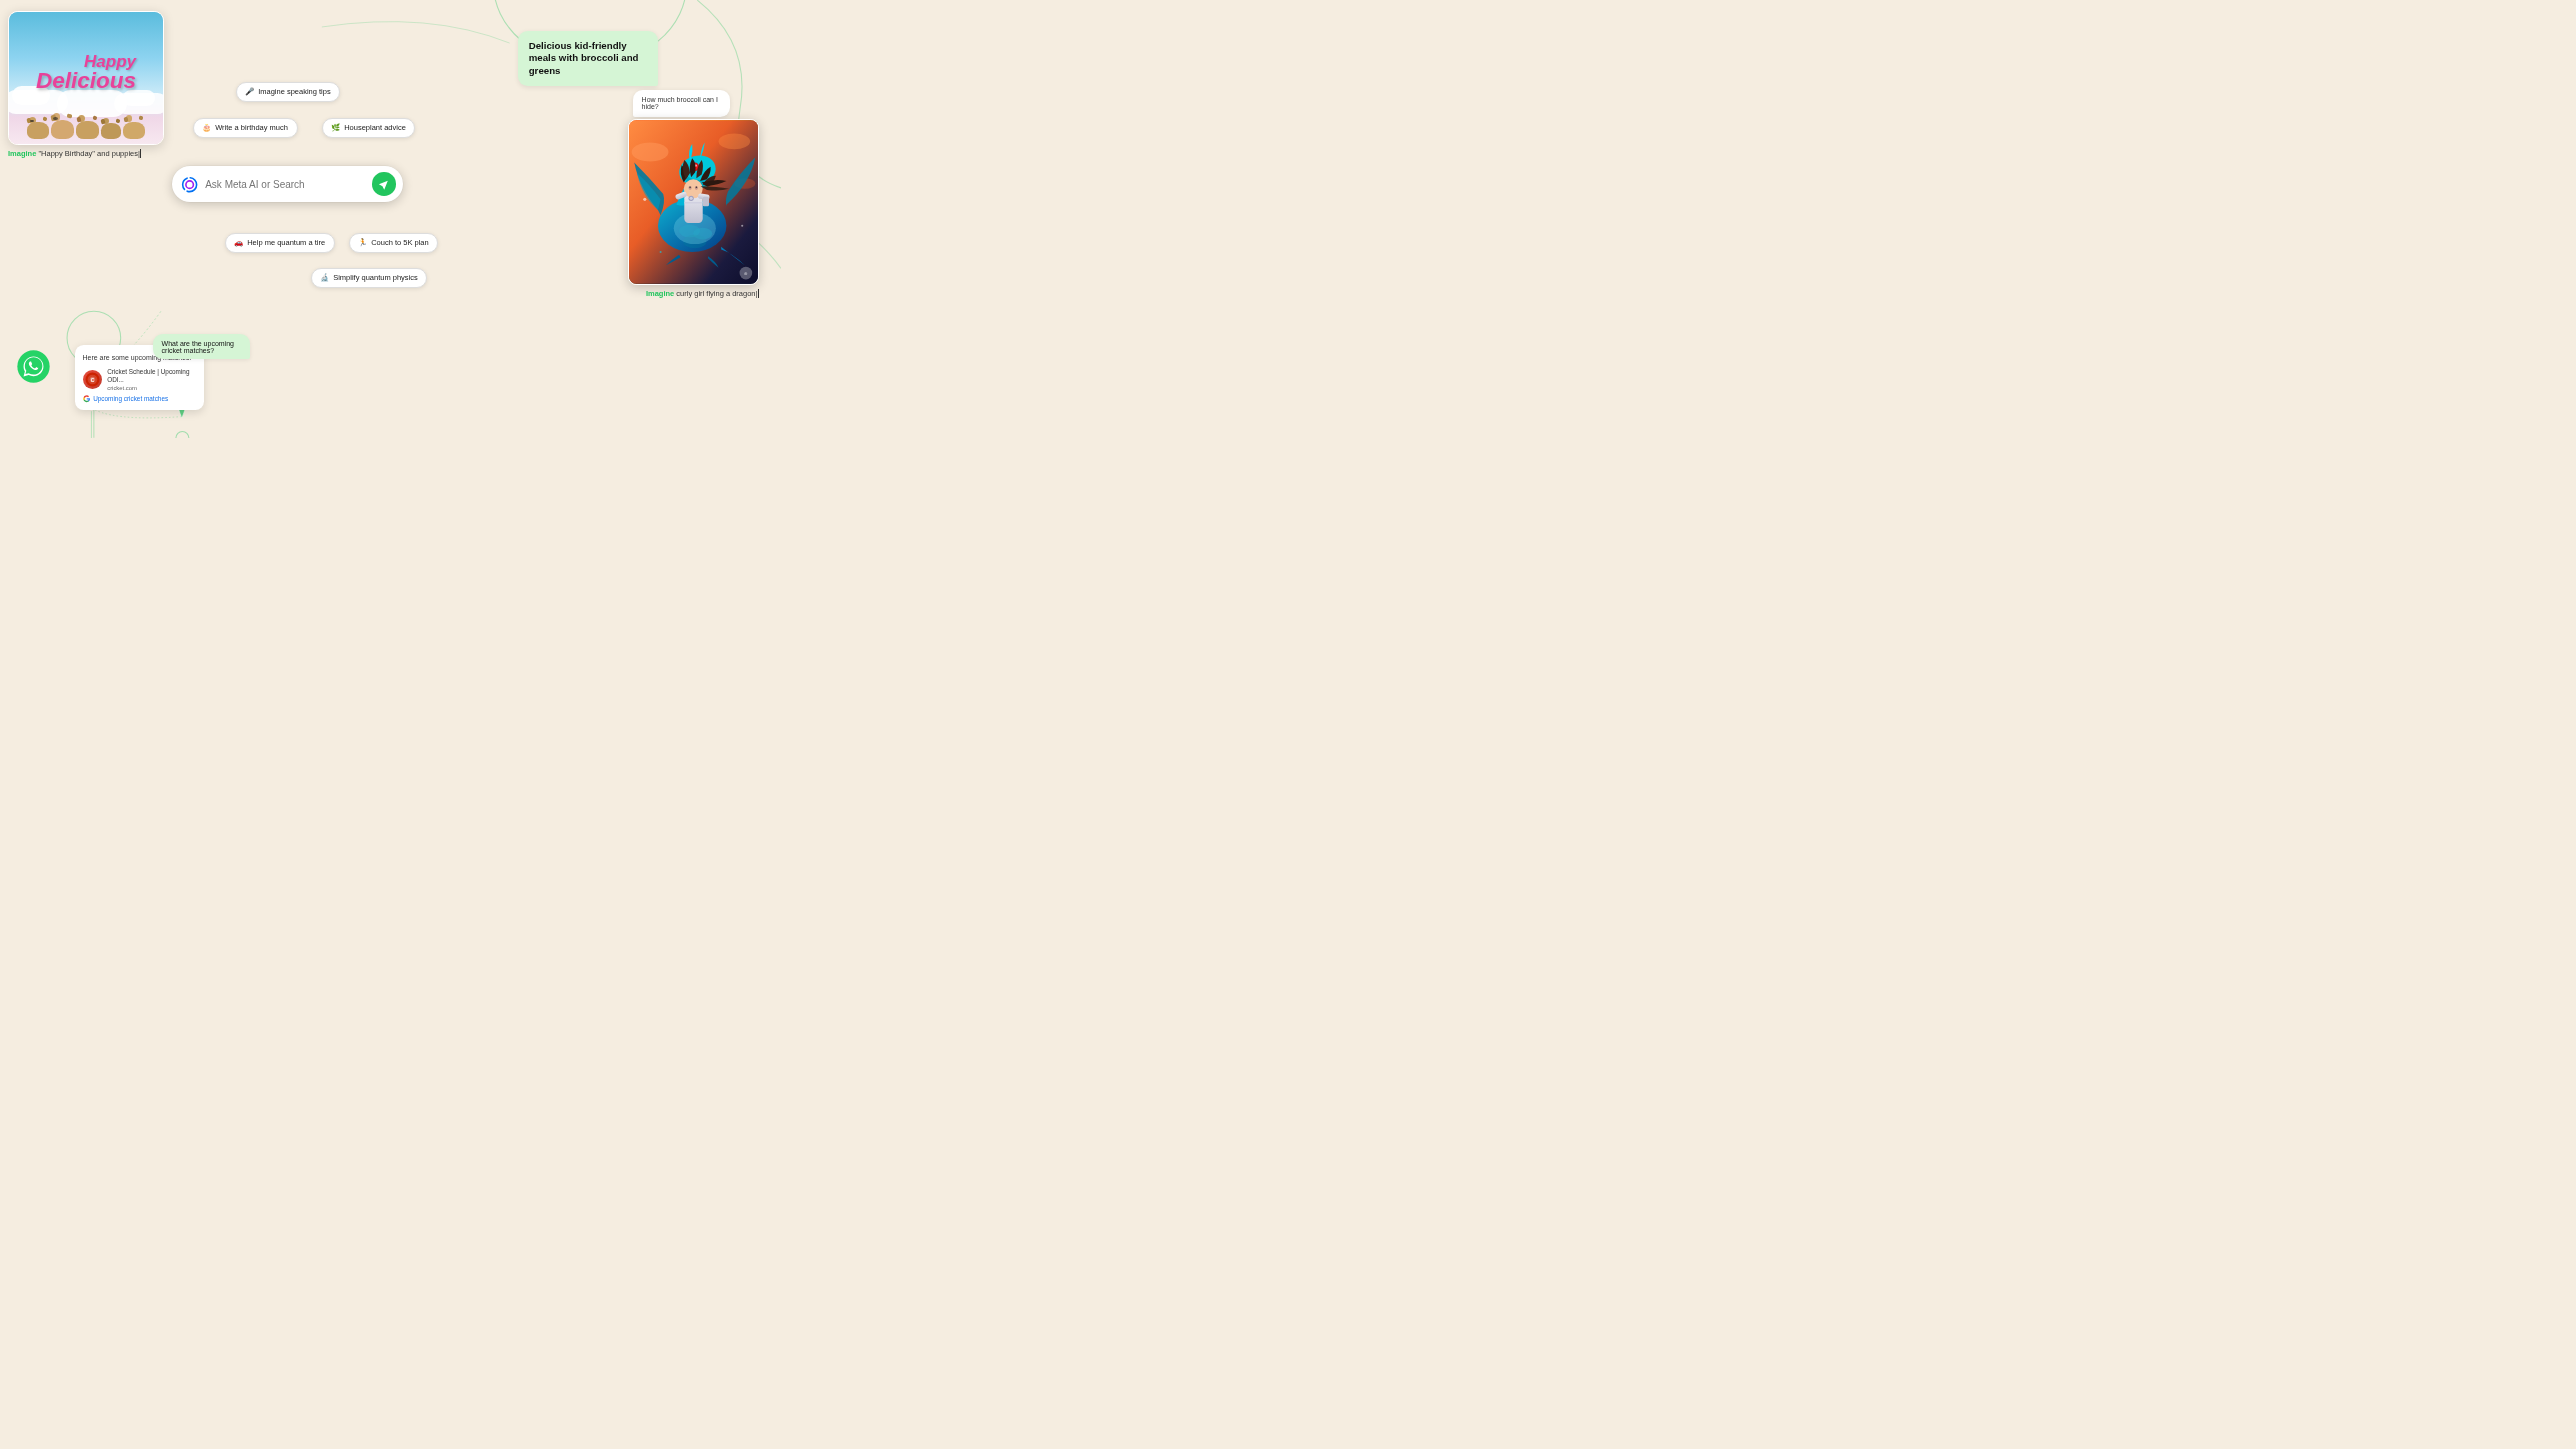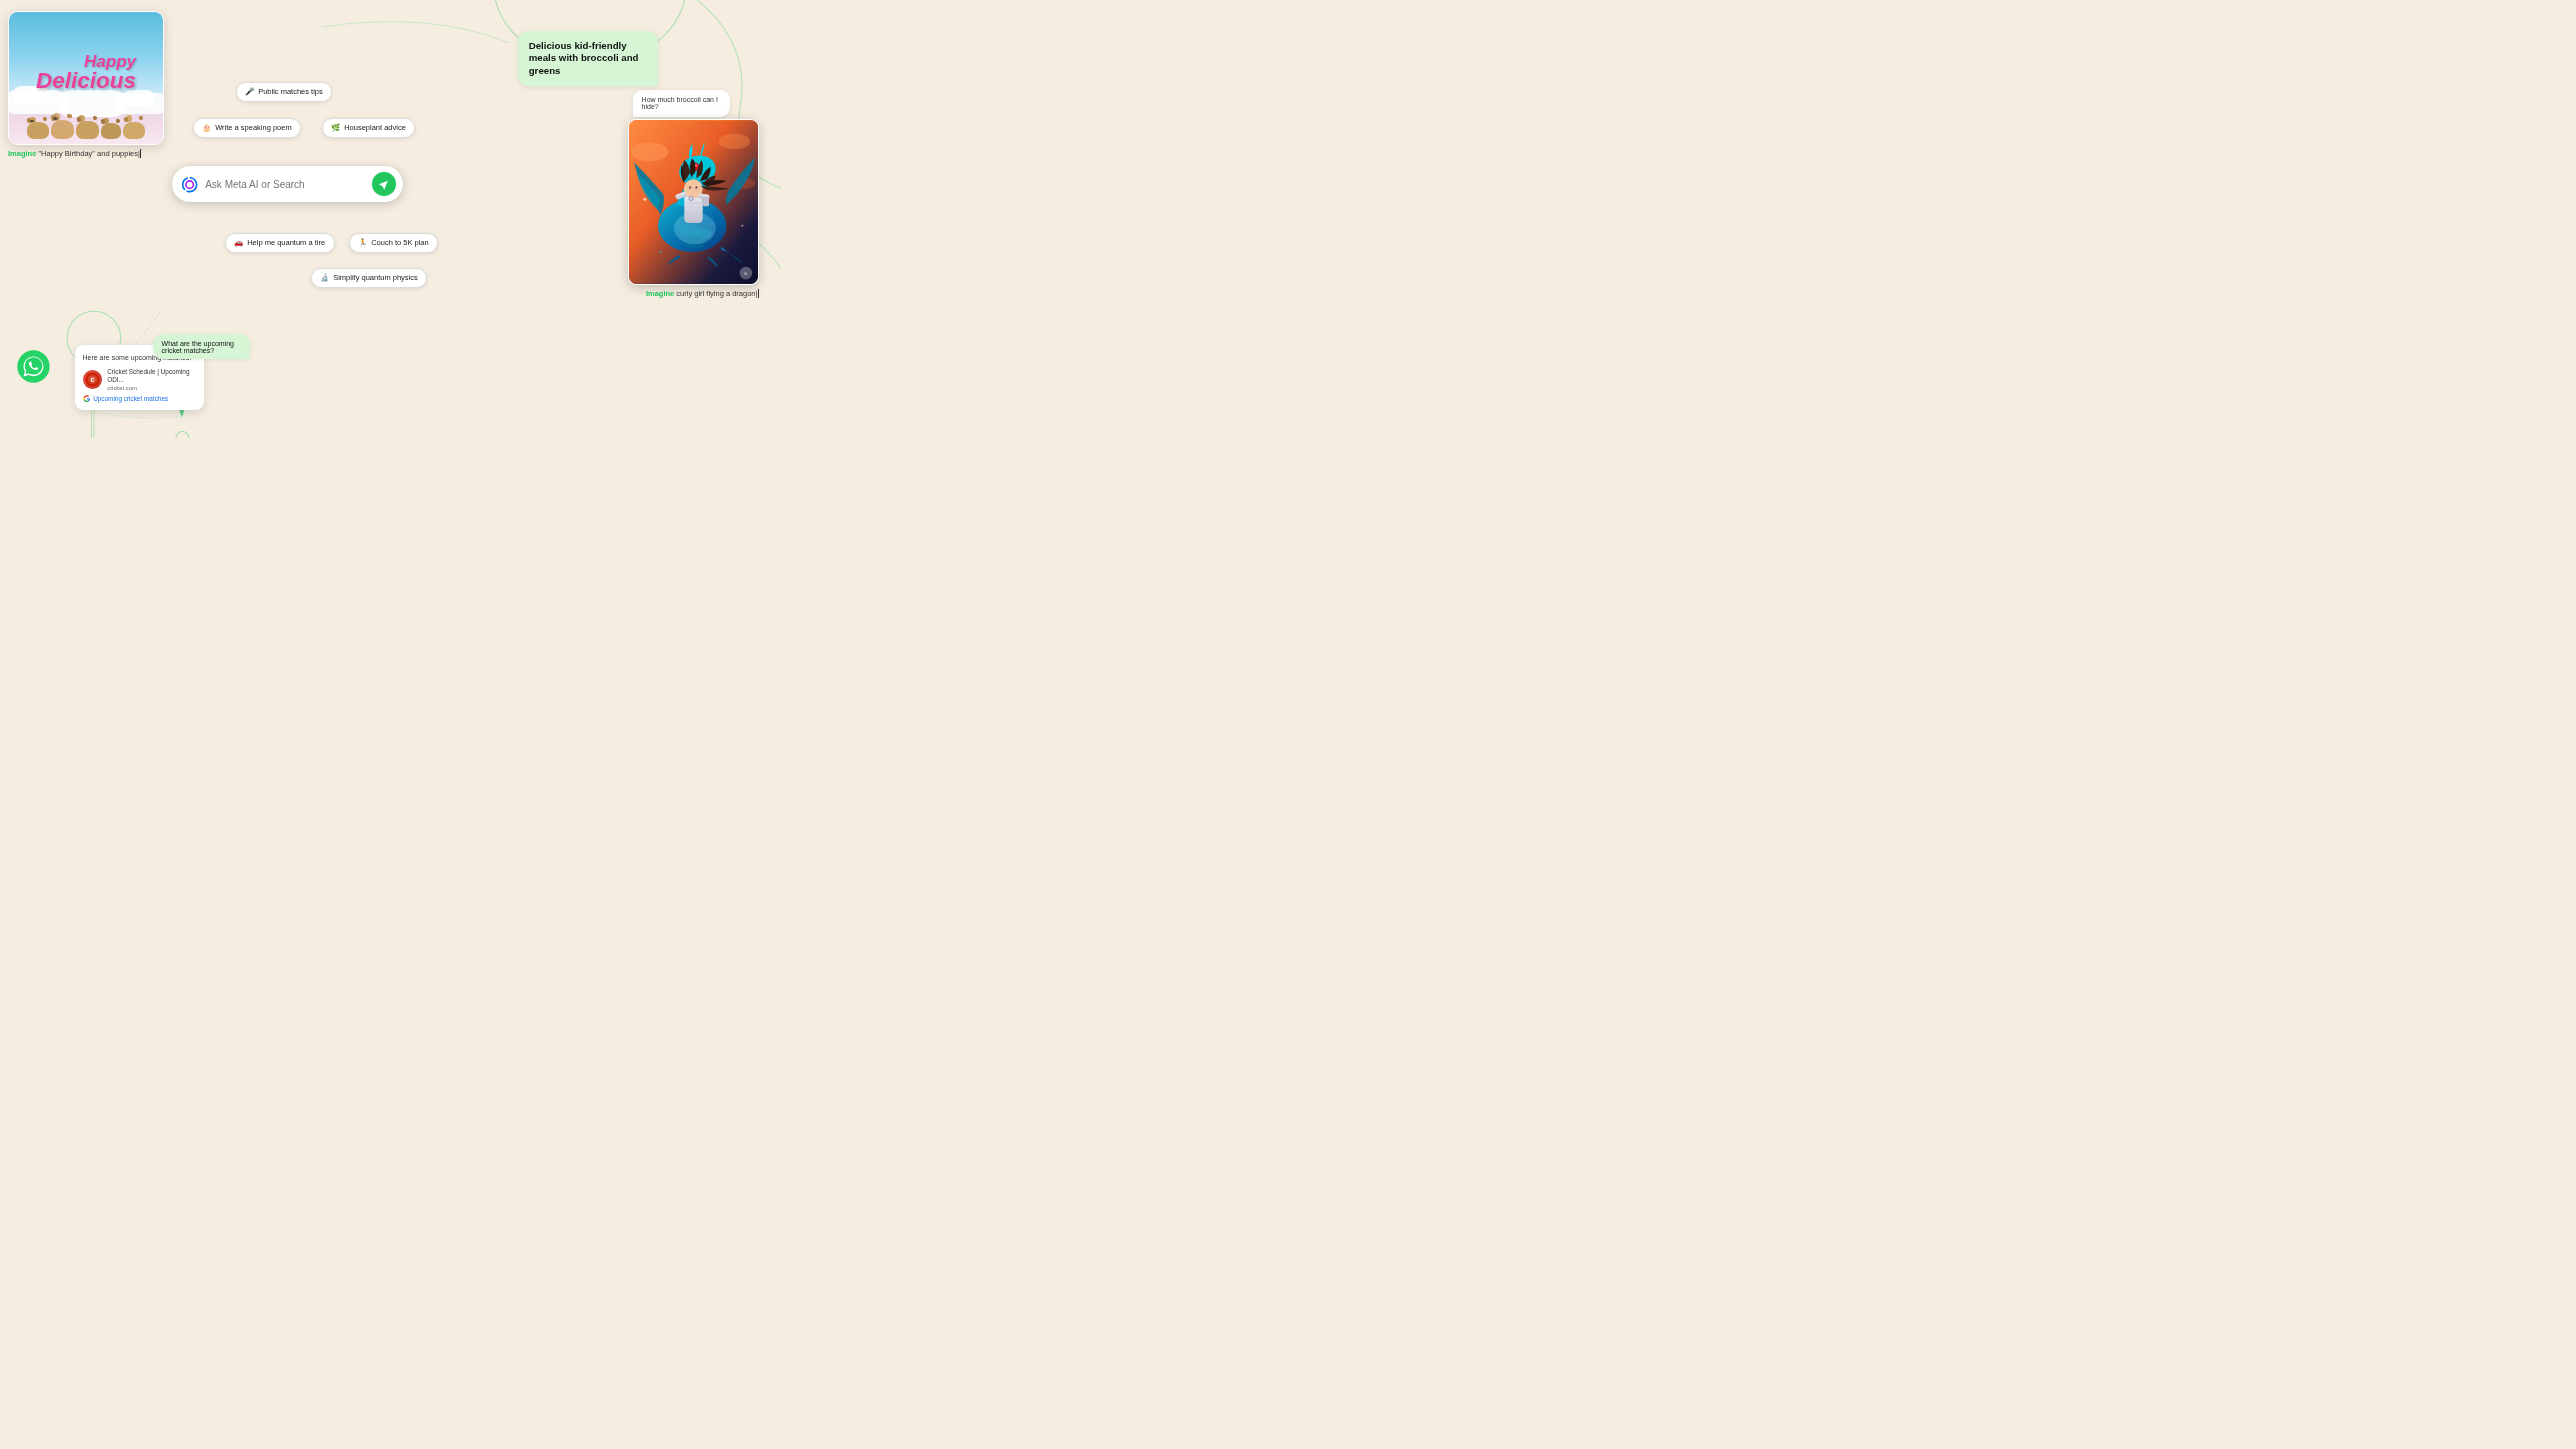--- a/index.html
+++ b/index.html
@@ -394,26 +394,26 @@
     </div>
   </div>
 </div>
 
 <div class="imagine-caption">
   <span class="imagine-word">Imagine</span><span class="imagine-rest"> "Happy Birthday" and puppies</span><span style="color:#333;border-right:1.1px solid #333;animation:blink 1s infinite;">|</span>
 </div>
 
 <div class="pill" style="top:82px;left:236px;">
   <span>🎤</span>
-  <span>Public matches tips</span>
+  <span>Imagine speaking tips</span>
 </div>
 
 <div class="pill" style="top:118px;left:193px;">
   <span>🎂</span>
-  <span>Write a speaking poem</span>
+  <span>Write a birthday much</span>
 </div>
 
 <div class="pill" style="top:118px;left:322px;">
   <span>🌿</span>
   <span>Houseplant advice</span>
 </div>
 
 <div class="pill" style="top:233px;left:225px;">
   <span>🚗</span>
   <span>Help me quantum a tire</span>

